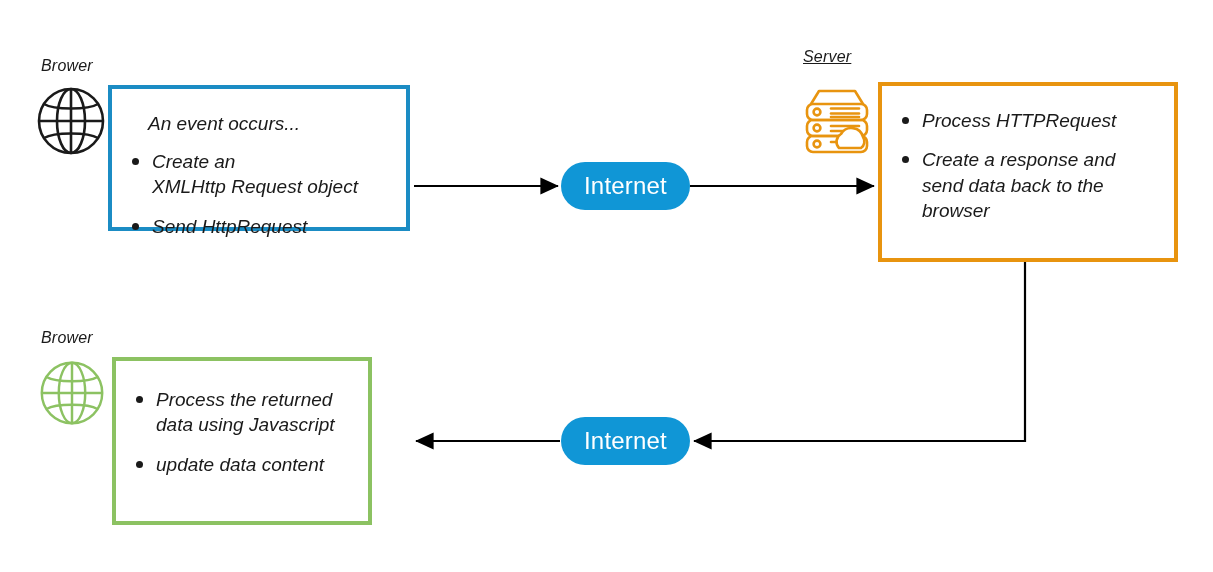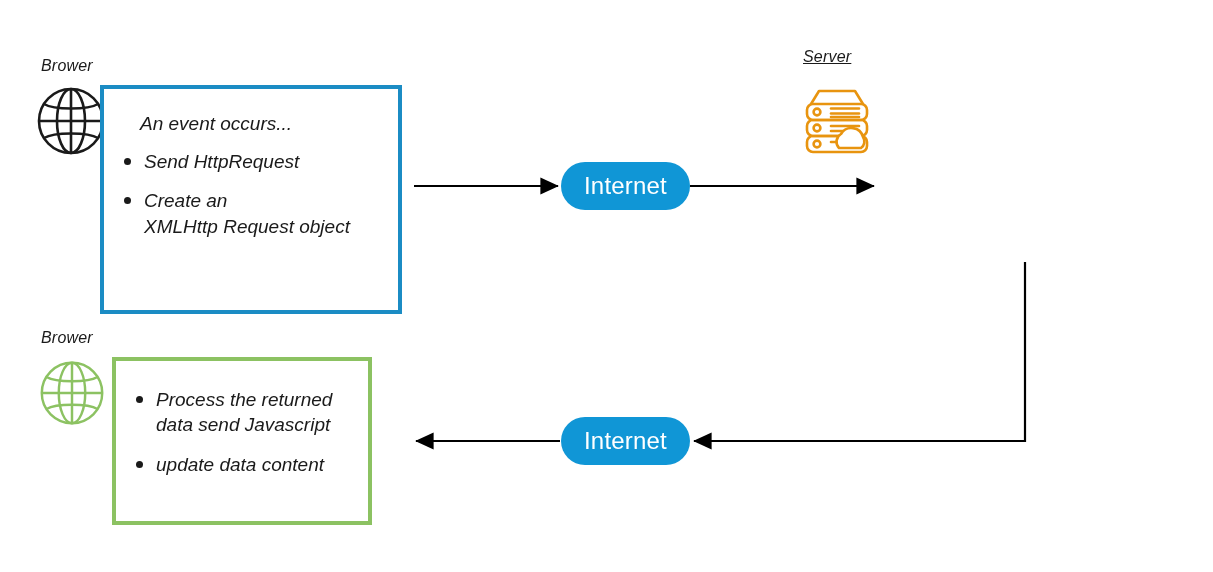--- a/index.html
+++ b/index.html
@@ -111,30 +111,30 @@
         <circle cx="36" cy="36" r="32"></circle>
         <line x1="36" y1="4" x2="36" y2="68"></line>
         <line x1="4" y1="36" x2="68" y2="36"></line>
         <ellipse cx="36" cy="36" rx="14" ry="32"></ellipse>
         <path d="M9 19 C19 25, 53 25, 63 19"></path>
         <path d="M9 53 C19 47, 53 47, 63 53"></path>
       </g>
     </svg>
   </div>
 
-  <div class="box box-blue" style="left:100px; top:85px; width:302px; height:229px;">
+  <div class="box box-blue" style="left:108px; top:85px; width:302px; height:146px;">
     <div class="box-inner" style="top:24px;">
       <div class="lead-line">An event occurs...</div>
       <ul class="bullets bul-blue">
         <li>
-          <span>Send HttpRequest</span>
-        </li>
-        <li>
           <span>Create an</span><br>
           <span>XMLHttp Request object</span>
+        </li>
+        <li>
+          <span>Send HttpRequest</span>
         </li>
       </ul>
     </div>
   </div>
 
   <div class="node-label" style="left:803px; top:48px;text-decoration:underline;">Server</div>
 
   <div class="icon-wrap" style="left:801px; top:86px; width:74px; height:70px;">
     <svg width="74" height="70" viewBox="0 0 74 70" aria-hidden="true">
       <g fill="none" stroke="#e8940f" stroke-width="2.6" stroke-linecap="round" stroke-linejoin="round">
@@ -149,20 +149,34 @@
         <line x1="30" y1="27.5" x2="58" y2="27.5"></line>
         <line x1="30" y1="31" x2="58" y2="31"></line>
         <line x1="30" y1="40" x2="58" y2="40"></line>
         <line x1="30" y1="45" x2="46" y2="45"></line>
         <line x1="30" y1="56" x2="38" y2="56"></line>
       </g>
       <path d="M38 62 a9 9 0 0 1 2 -14 a12 12 0 0 1 22 3 a8 8 0 0 1 -2 11 z" fill="#ffffff" stroke="#e8940f" stroke-width="2.6" stroke-linejoin="round"></path>
     </svg>
   </div>
 
+  <div class="box box-orange" style="left:878px; top:82px; width:300px; height:180px;">
+    <div class="box-inner" style="top:22px;">
+      <ul class="bullets bul-orange">
+        <li>
+          <span>Process HTTPRequest</span>
+        </li>
+        <li>
+          <span>Create a response and</span><br>
+          <span>send data back to the</span><br>
+          <span>browser</span>
+        </li>
+      </ul>
+    </div>
+  </div>
 
   <div class="node-label" style="left:41px; top:329px;">Brower</div>
 
   <div class="icon-wrap" style="left:38px; top:359px; width:68px; height:68px;">
     <svg width="68" height="68" viewBox="0 0 72 72" aria-hidden="true">
       <g fill="none" stroke="#8cc262" stroke-width="2.6">
         <circle cx="36" cy="36" r="32"></circle>
         <line x1="36" y1="4" x2="36" y2="68"></line>
         <line x1="4" y1="36" x2="68" y2="36"></line>
         <ellipse cx="36" cy="36" rx="14" ry="32"></ellipse>
@@ -170,21 +184,21 @@
         <path d="M9 53 C19 47, 53 47, 63 53"></path>
       </g>
     </svg>
   </div>
 
   <div class="box box-green" style="left:112px; top:357px; width:260px; height:168px;">
     <div class="box-inner" style="top:26px;">
       <ul class="bullets bul-green">
         <li>
           <span>Process the returned</span><br>
-          <span>data send Javascript</span>
+          <span>data using Javascript</span>
         </li>
         <li>
           <span>update data content</span>
         </li>
       </ul>
     </div>
   </div>
 
   <svg class="overlay">
     <defs>

